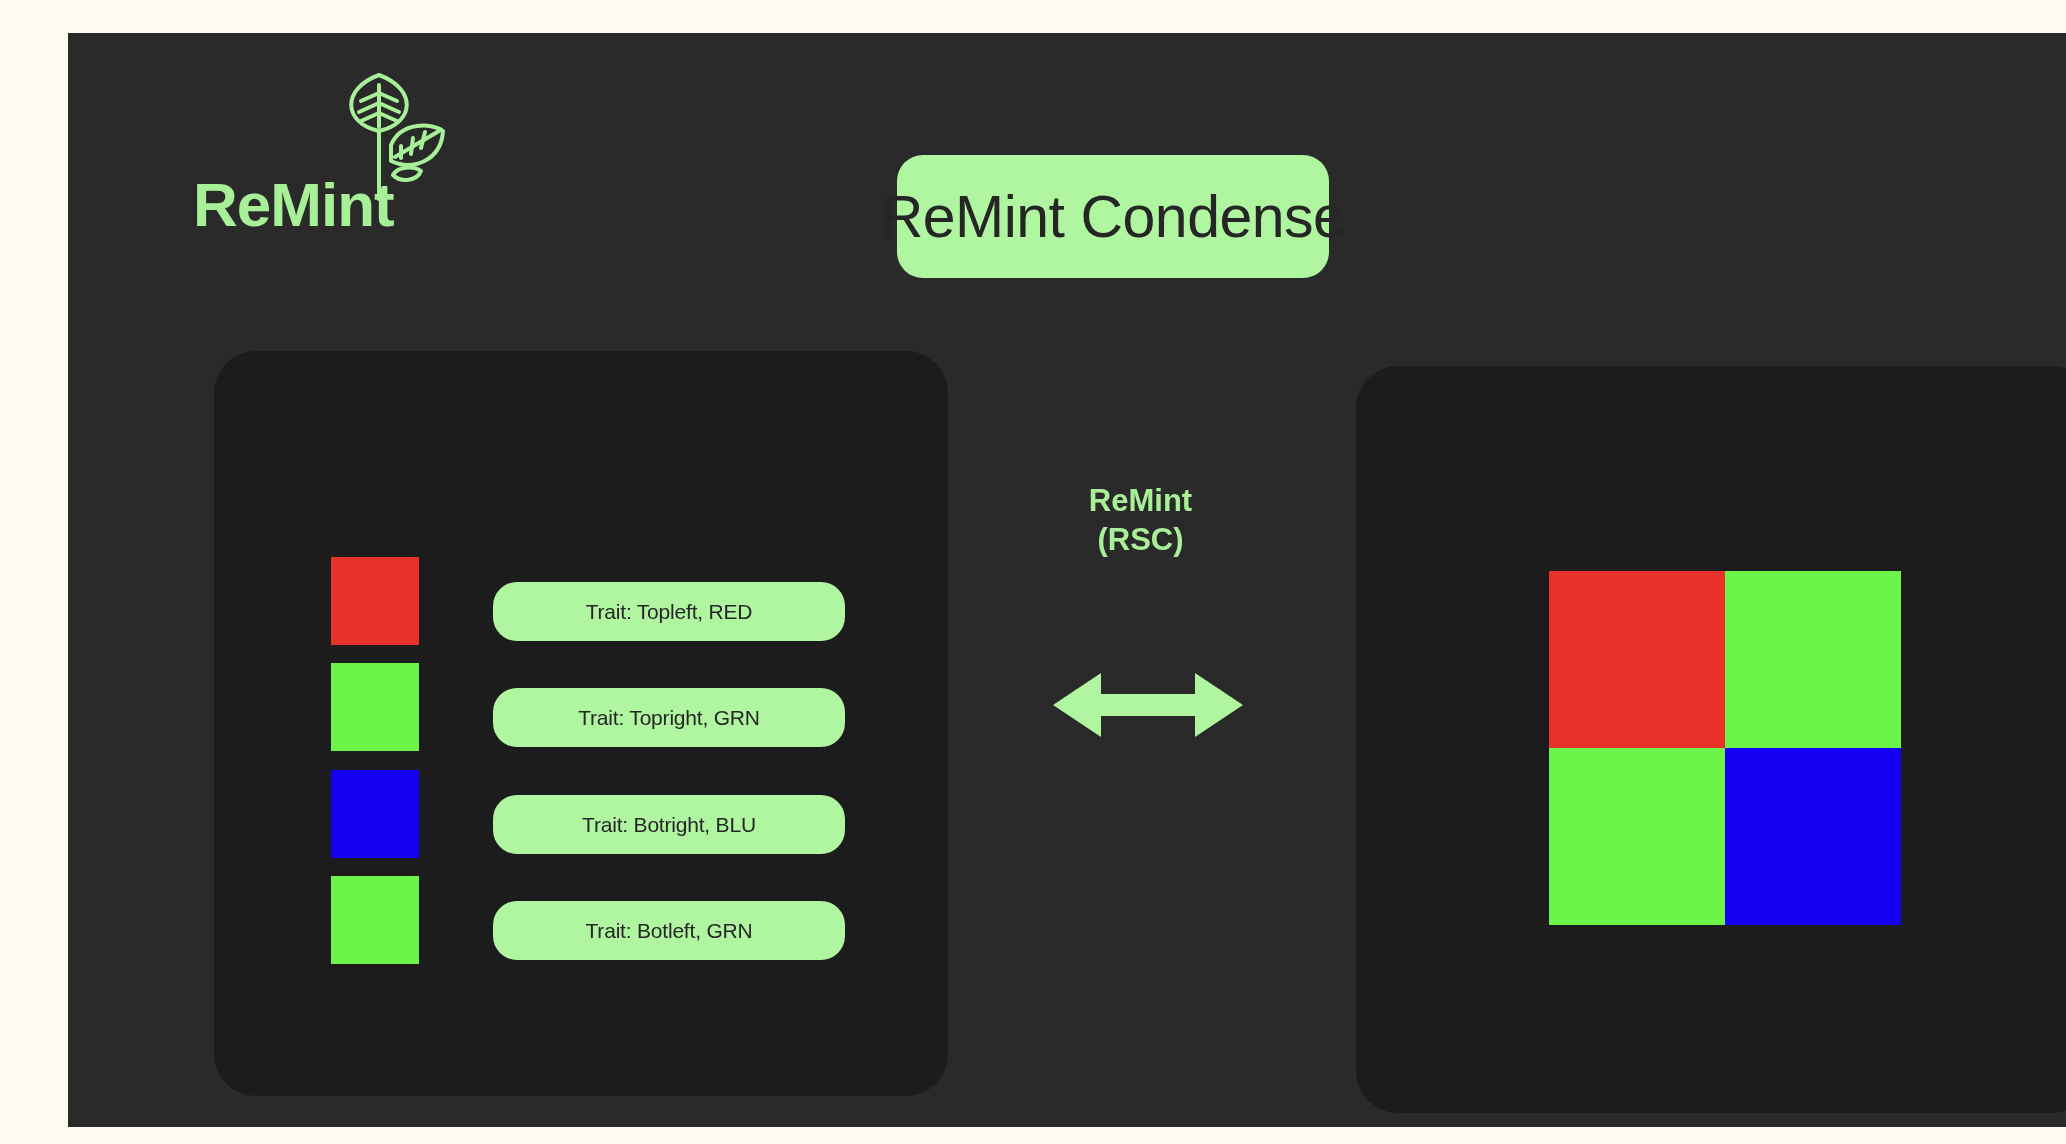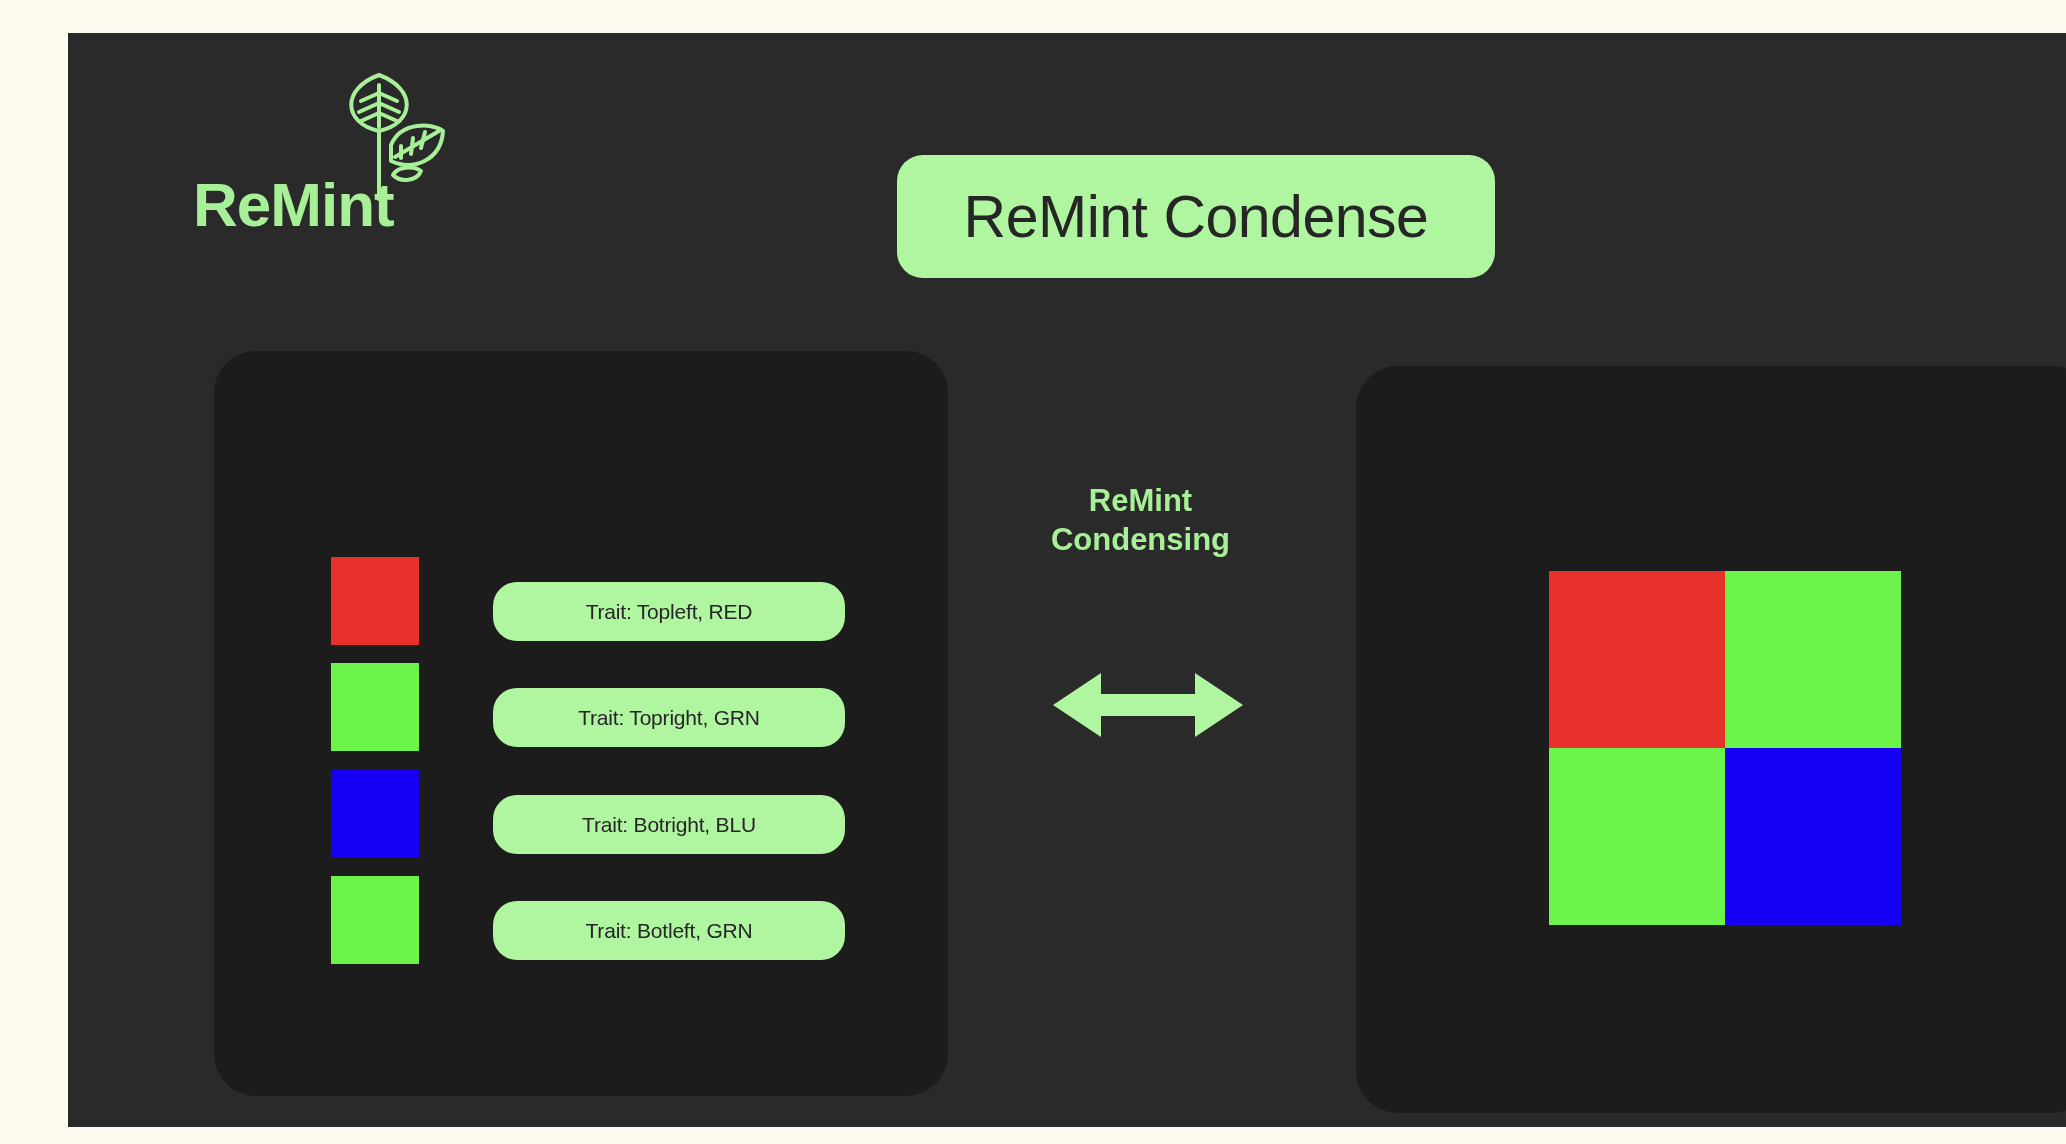--- a/index.html
+++ b/index.html
@@ -61,21 +61,21 @@
     justify-content: center;
     box-sizing: border-box;
     text-align: center;
     white-space: nowrap;
   }
 
   #title-pill {
     position: absolute;
     left: 829px;
     top: 122px;
-    width: 598px;
+    width: 432px;
     height: 123px;
     border-radius: 26px;
     font-size: 59px;
     font-weight: 400;
     letter-spacing: -0.5px;
   }
 
   
   .card {
     position: absolute;
@@ -216,21 +216,21 @@
         <div class="pill trait-pill" style="left: 425px; top: 762px;">Trait: Botright, BLU</div>
       </div>
       <div class="trait-row">
         <div class="trait-swatch" style="left: 263px; top: 843px; background: rgb(109, 244, 75);"></div>
         <div class="pill trait-pill" style="left: 425px; top: 868px;">Trait: Botleft, GRN</div>
       </div>
     </div>
 
   <div id="center-text">
       <div>ReMint</div>
-      <div>Condensing</div>
+      <div>(RSC)</div>
     </div>
   <div id="arrow">
     <svg viewBox="0 0 190 78" width="190" height="78" aria-hidden="true">
       <polygon points="0,39 48,7 48,28 142,28 142,7 190,39 142,71 142,50 48,50 48,71" fill="#b0f5a0"></polygon>
     </svg>
   </div>
 
   <div id="card-right" class="card"></div>
   <div id="nft-grid">
       <div class="nft-cell" style="background: rgb(232, 49, 42);"></div>

